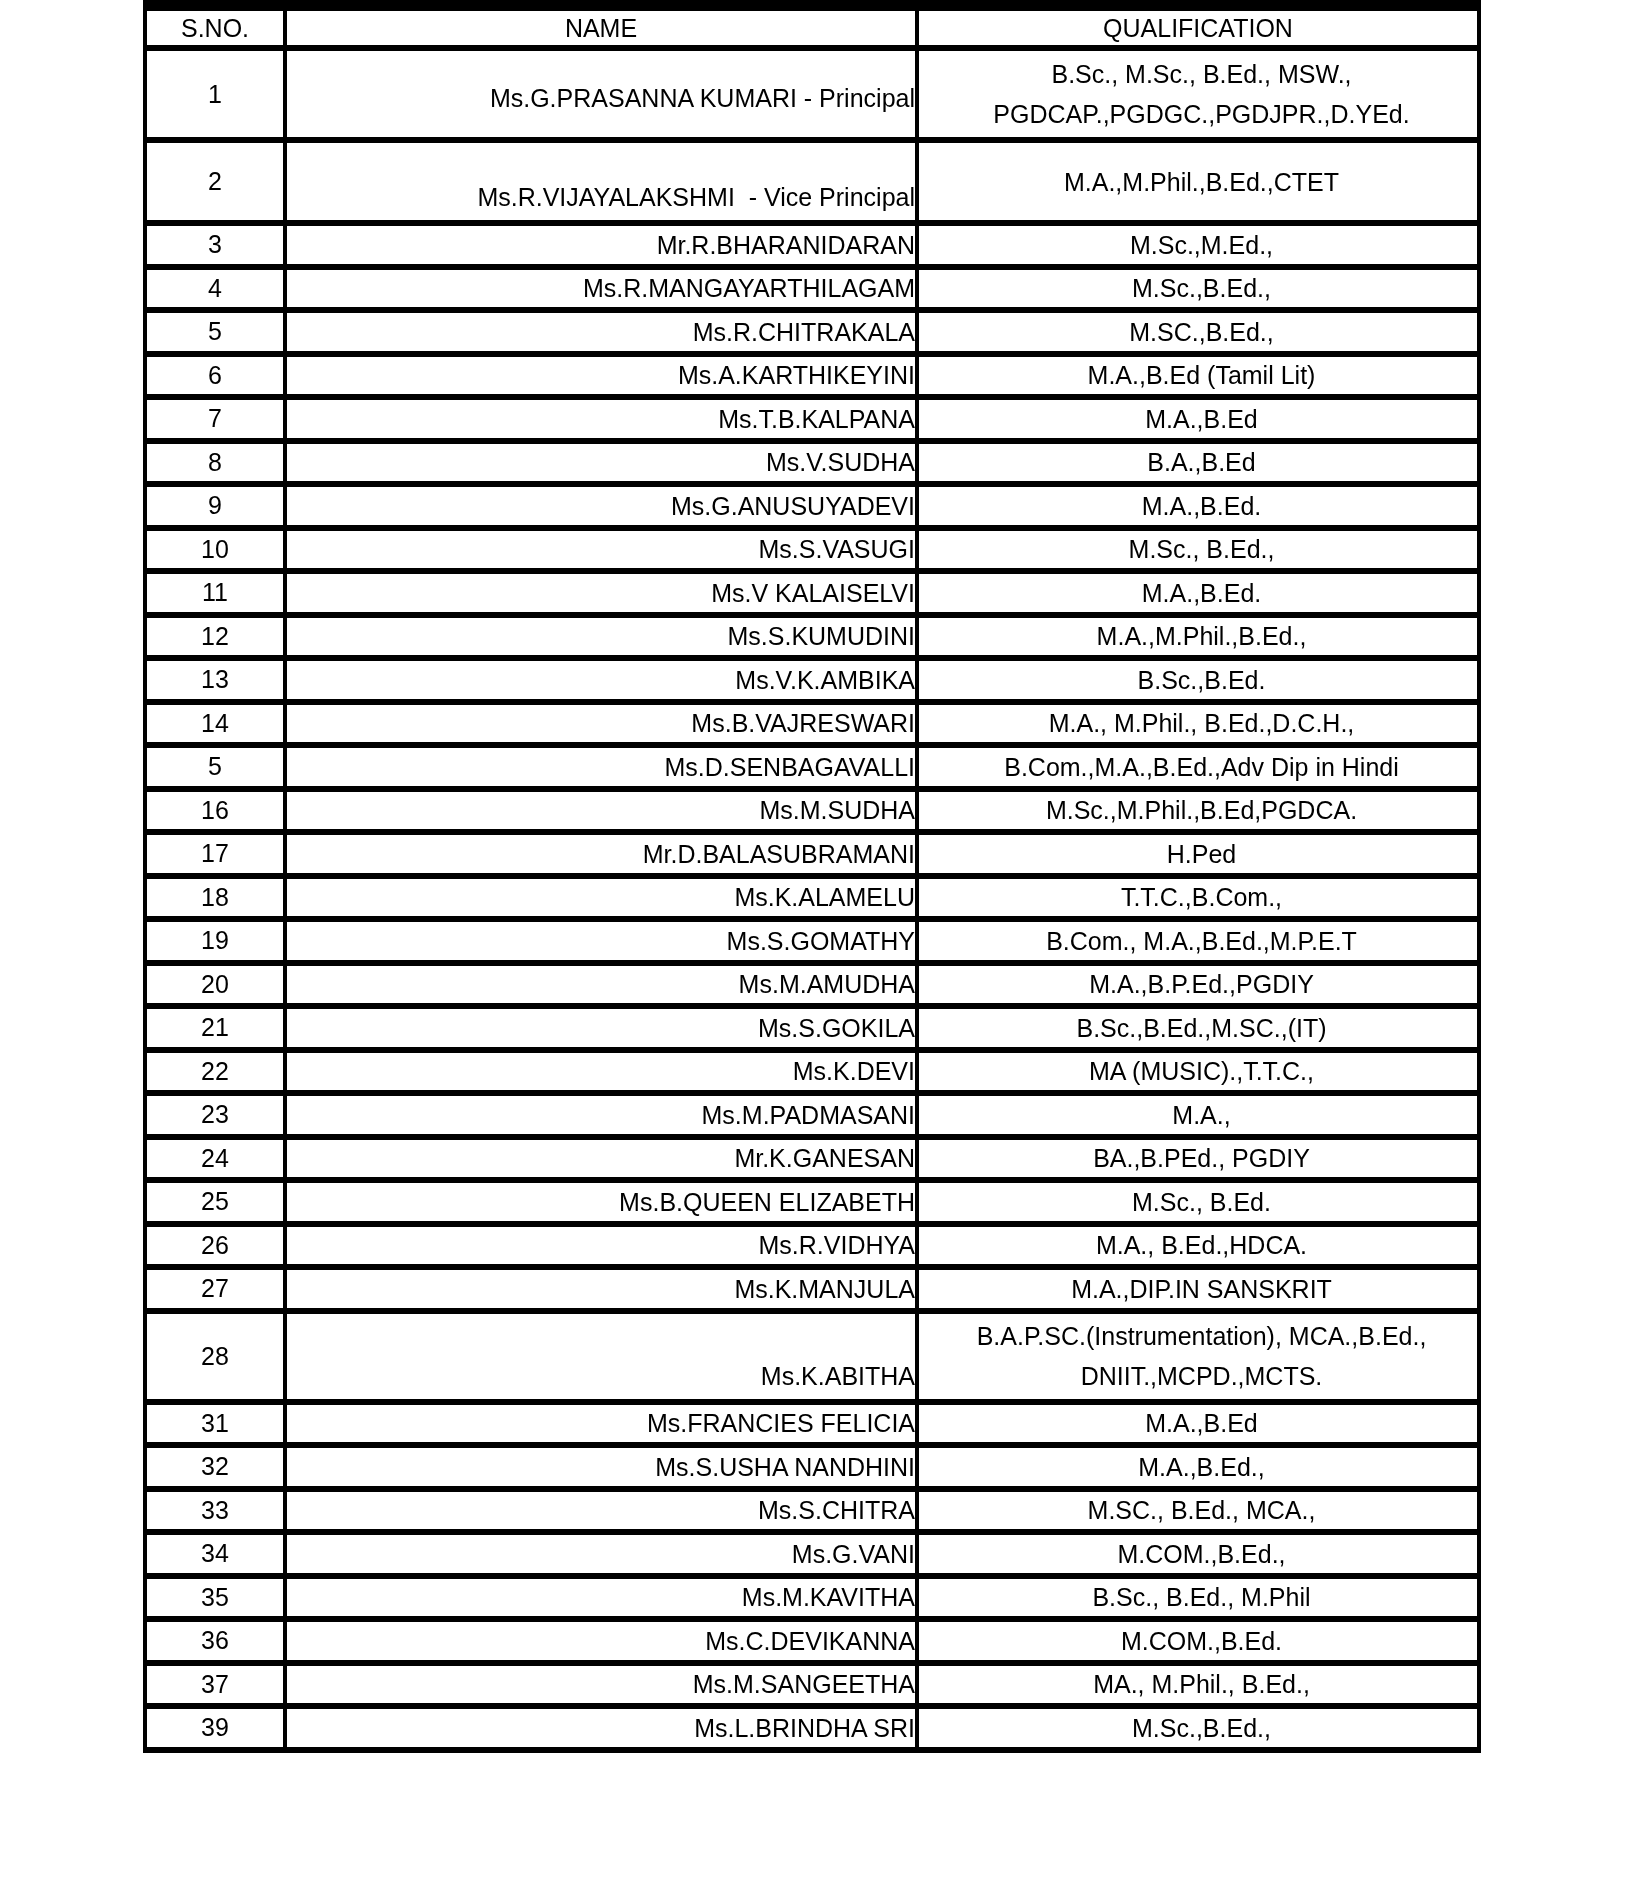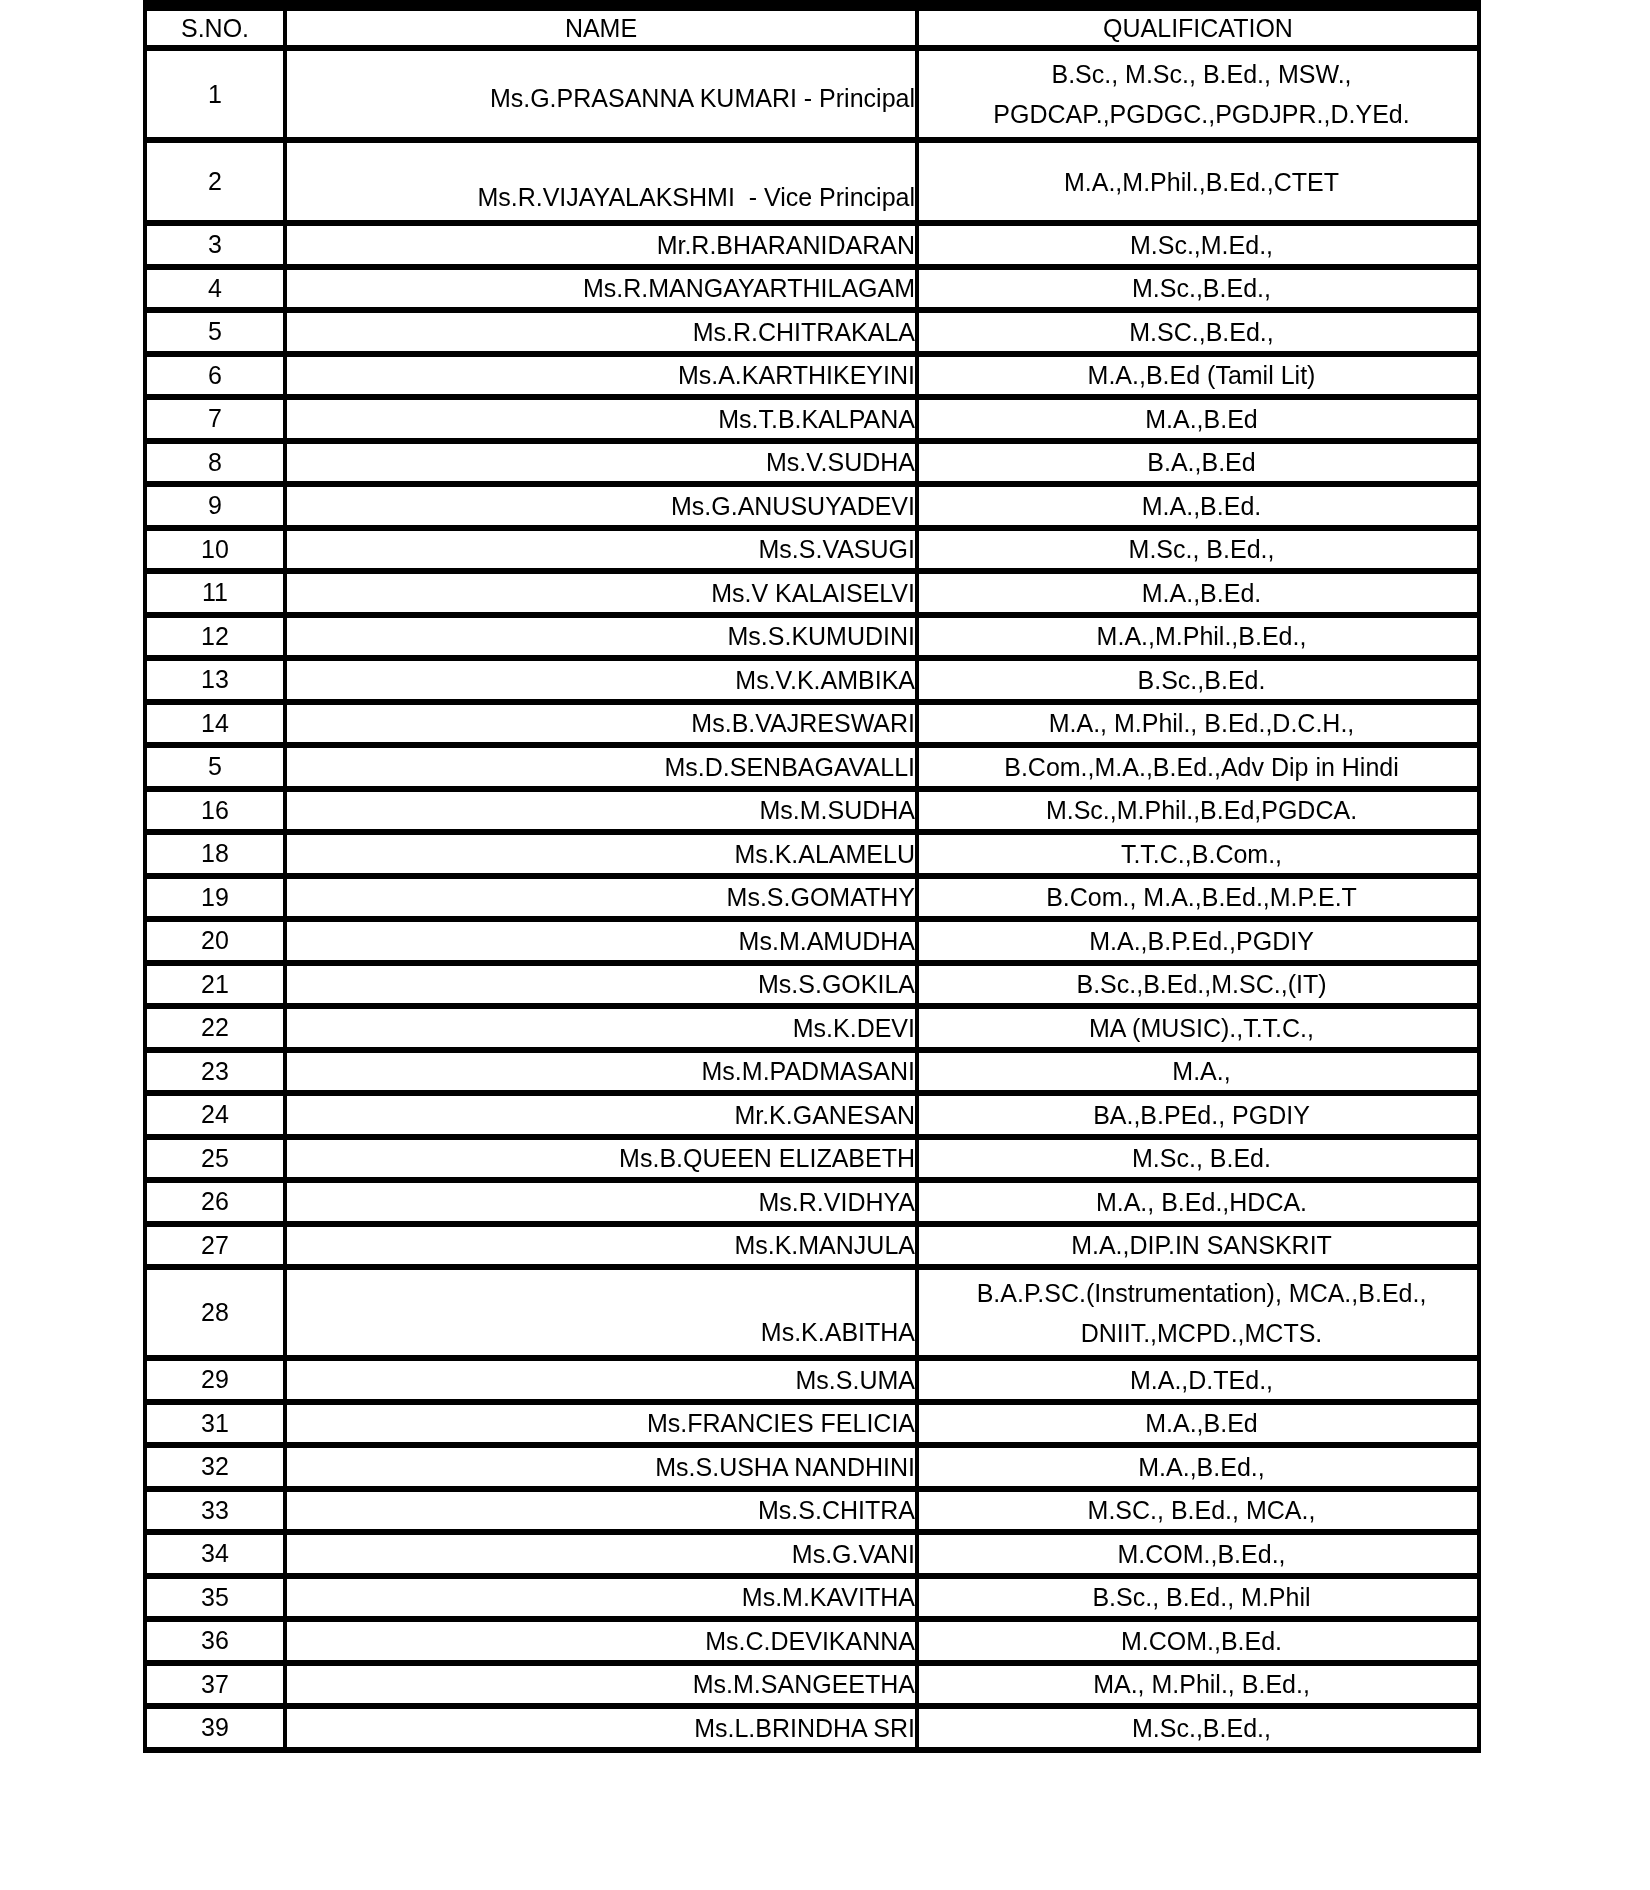--- a/index.html
+++ b/index.html
@@ -131,20 +131,25 @@
     <td class="sno">5</td>
     <td class="name">Ms.D.SENBAGAVALLI</td>
     <td class="qual">B.Com.,M.A.,B.Ed.,Adv Dip in Hindi</td>
   </tr>
         <tr>
     <td class="sno">16</td>
     <td class="name">Ms.M.SUDHA</td>
     <td class="qual">M.Sc.,M.Phil.,B.Ed,PGDCA.</td>
   </tr>
         <tr>
+    <td class="sno">17</td>
+    <td class="name">Mr.D.BALASUBRAMANI</td>
+    <td class="qual">H.Ped</td>
+  </tr>
+        <tr>
     <td class="sno">18</td>
     <td class="name">Ms.K.ALAMELU</td>
     <td class="qual">T.T.C.,B.Com.,</td>
   </tr>
         <tr>
     <td class="sno">19</td>
     <td class="name">Ms.S.GOMATHY</td>
     <td class="qual">B.Com., M.A.,B.Ed.,M.P.E.T</td>
   </tr>
         <tr>
@@ -187,25 +192,20 @@
     <td class="name">Ms.K.MANJULA</td>
     <td class="qual">M.A.,DIP.IN SANSKRIT</td>
   </tr>
         <tr class="tall-c">
     <td class="sno">28</td>
     <td class="name">Ms.K.ABITHA</td>
     <td class="qual">B.A.P.SC.(Instrumentation), MCA.,B.Ed.,
 DNIIT.,MCPD.,MCTS.</td>
   </tr>
         <tr>
-    <td class="sno">29</td>
-    <td class="name">Ms.S.UMA</td>
-    <td class="qual">M.A.,D.TEd.,</td>
-  </tr>
-        <tr>
     <td class="sno">31</td>
     <td class="name">Ms.FRANCIES FELICIA</td>
     <td class="qual">M.A.,B.Ed</td>
   </tr>
         <tr>
     <td class="sno">32</td>
     <td class="name">Ms.S.USHA NANDHINI</td>
     <td class="qual">M.A.,B.Ed.,</td>
   </tr>
         <tr>

